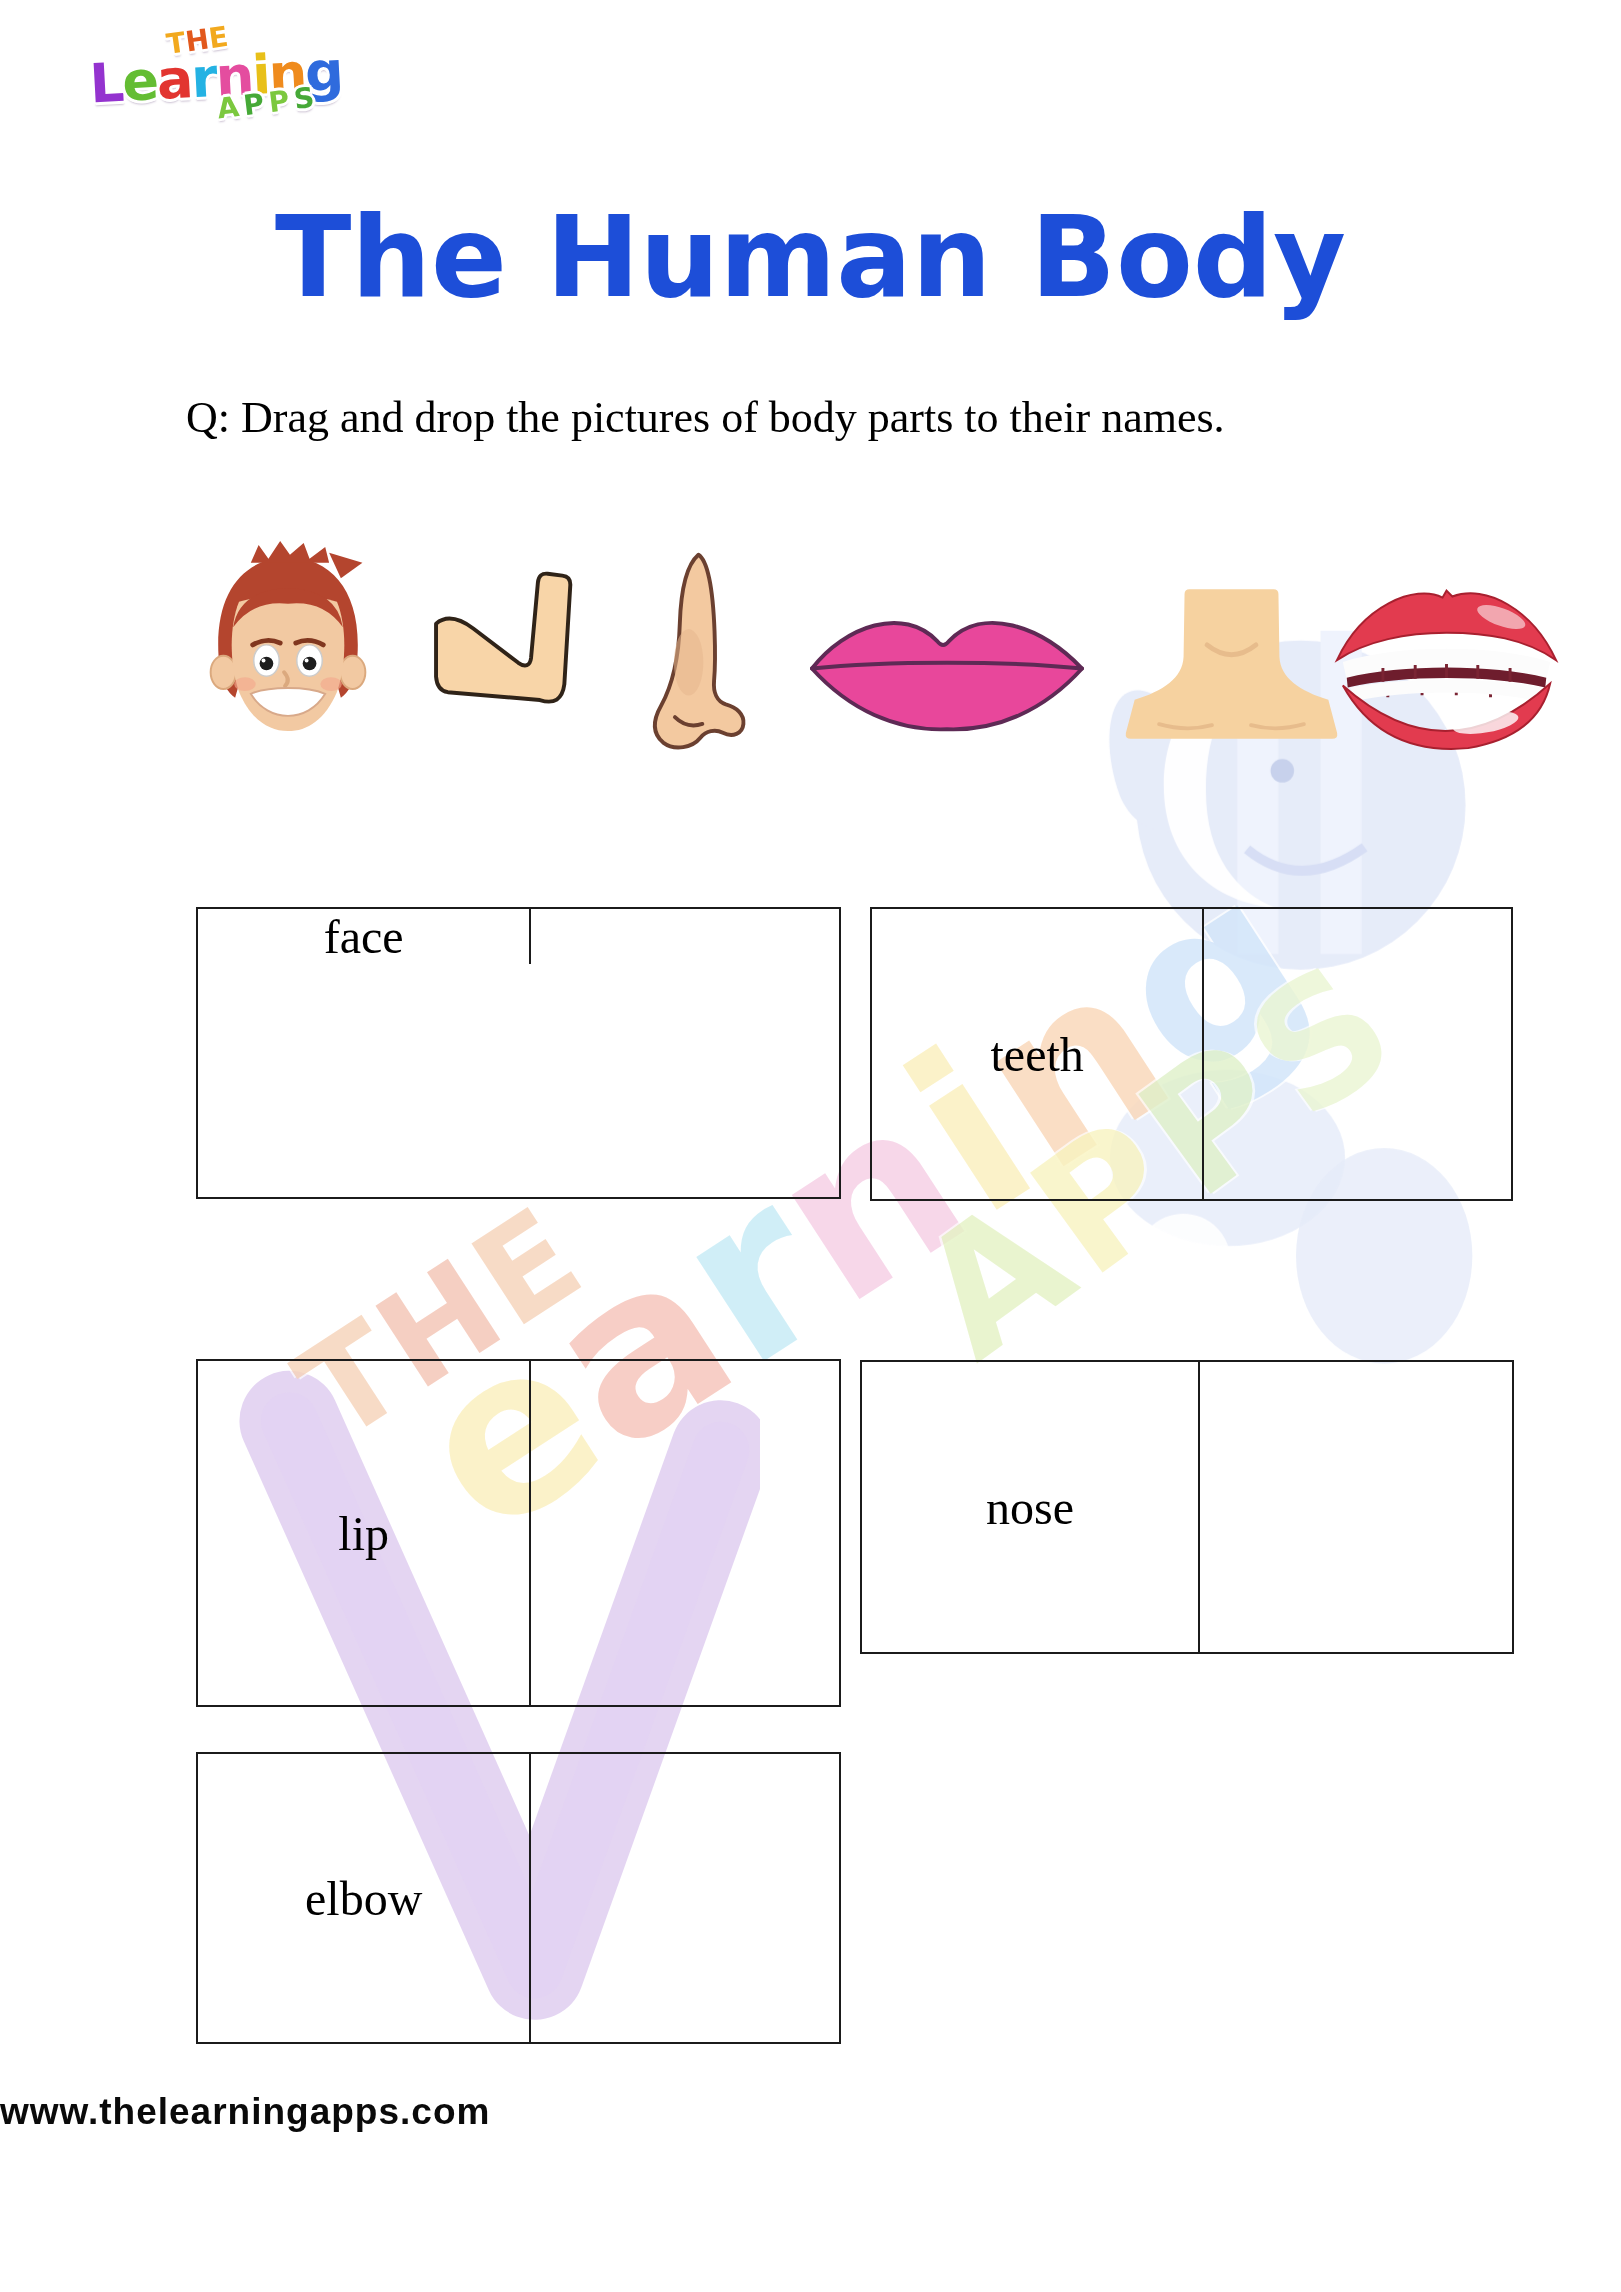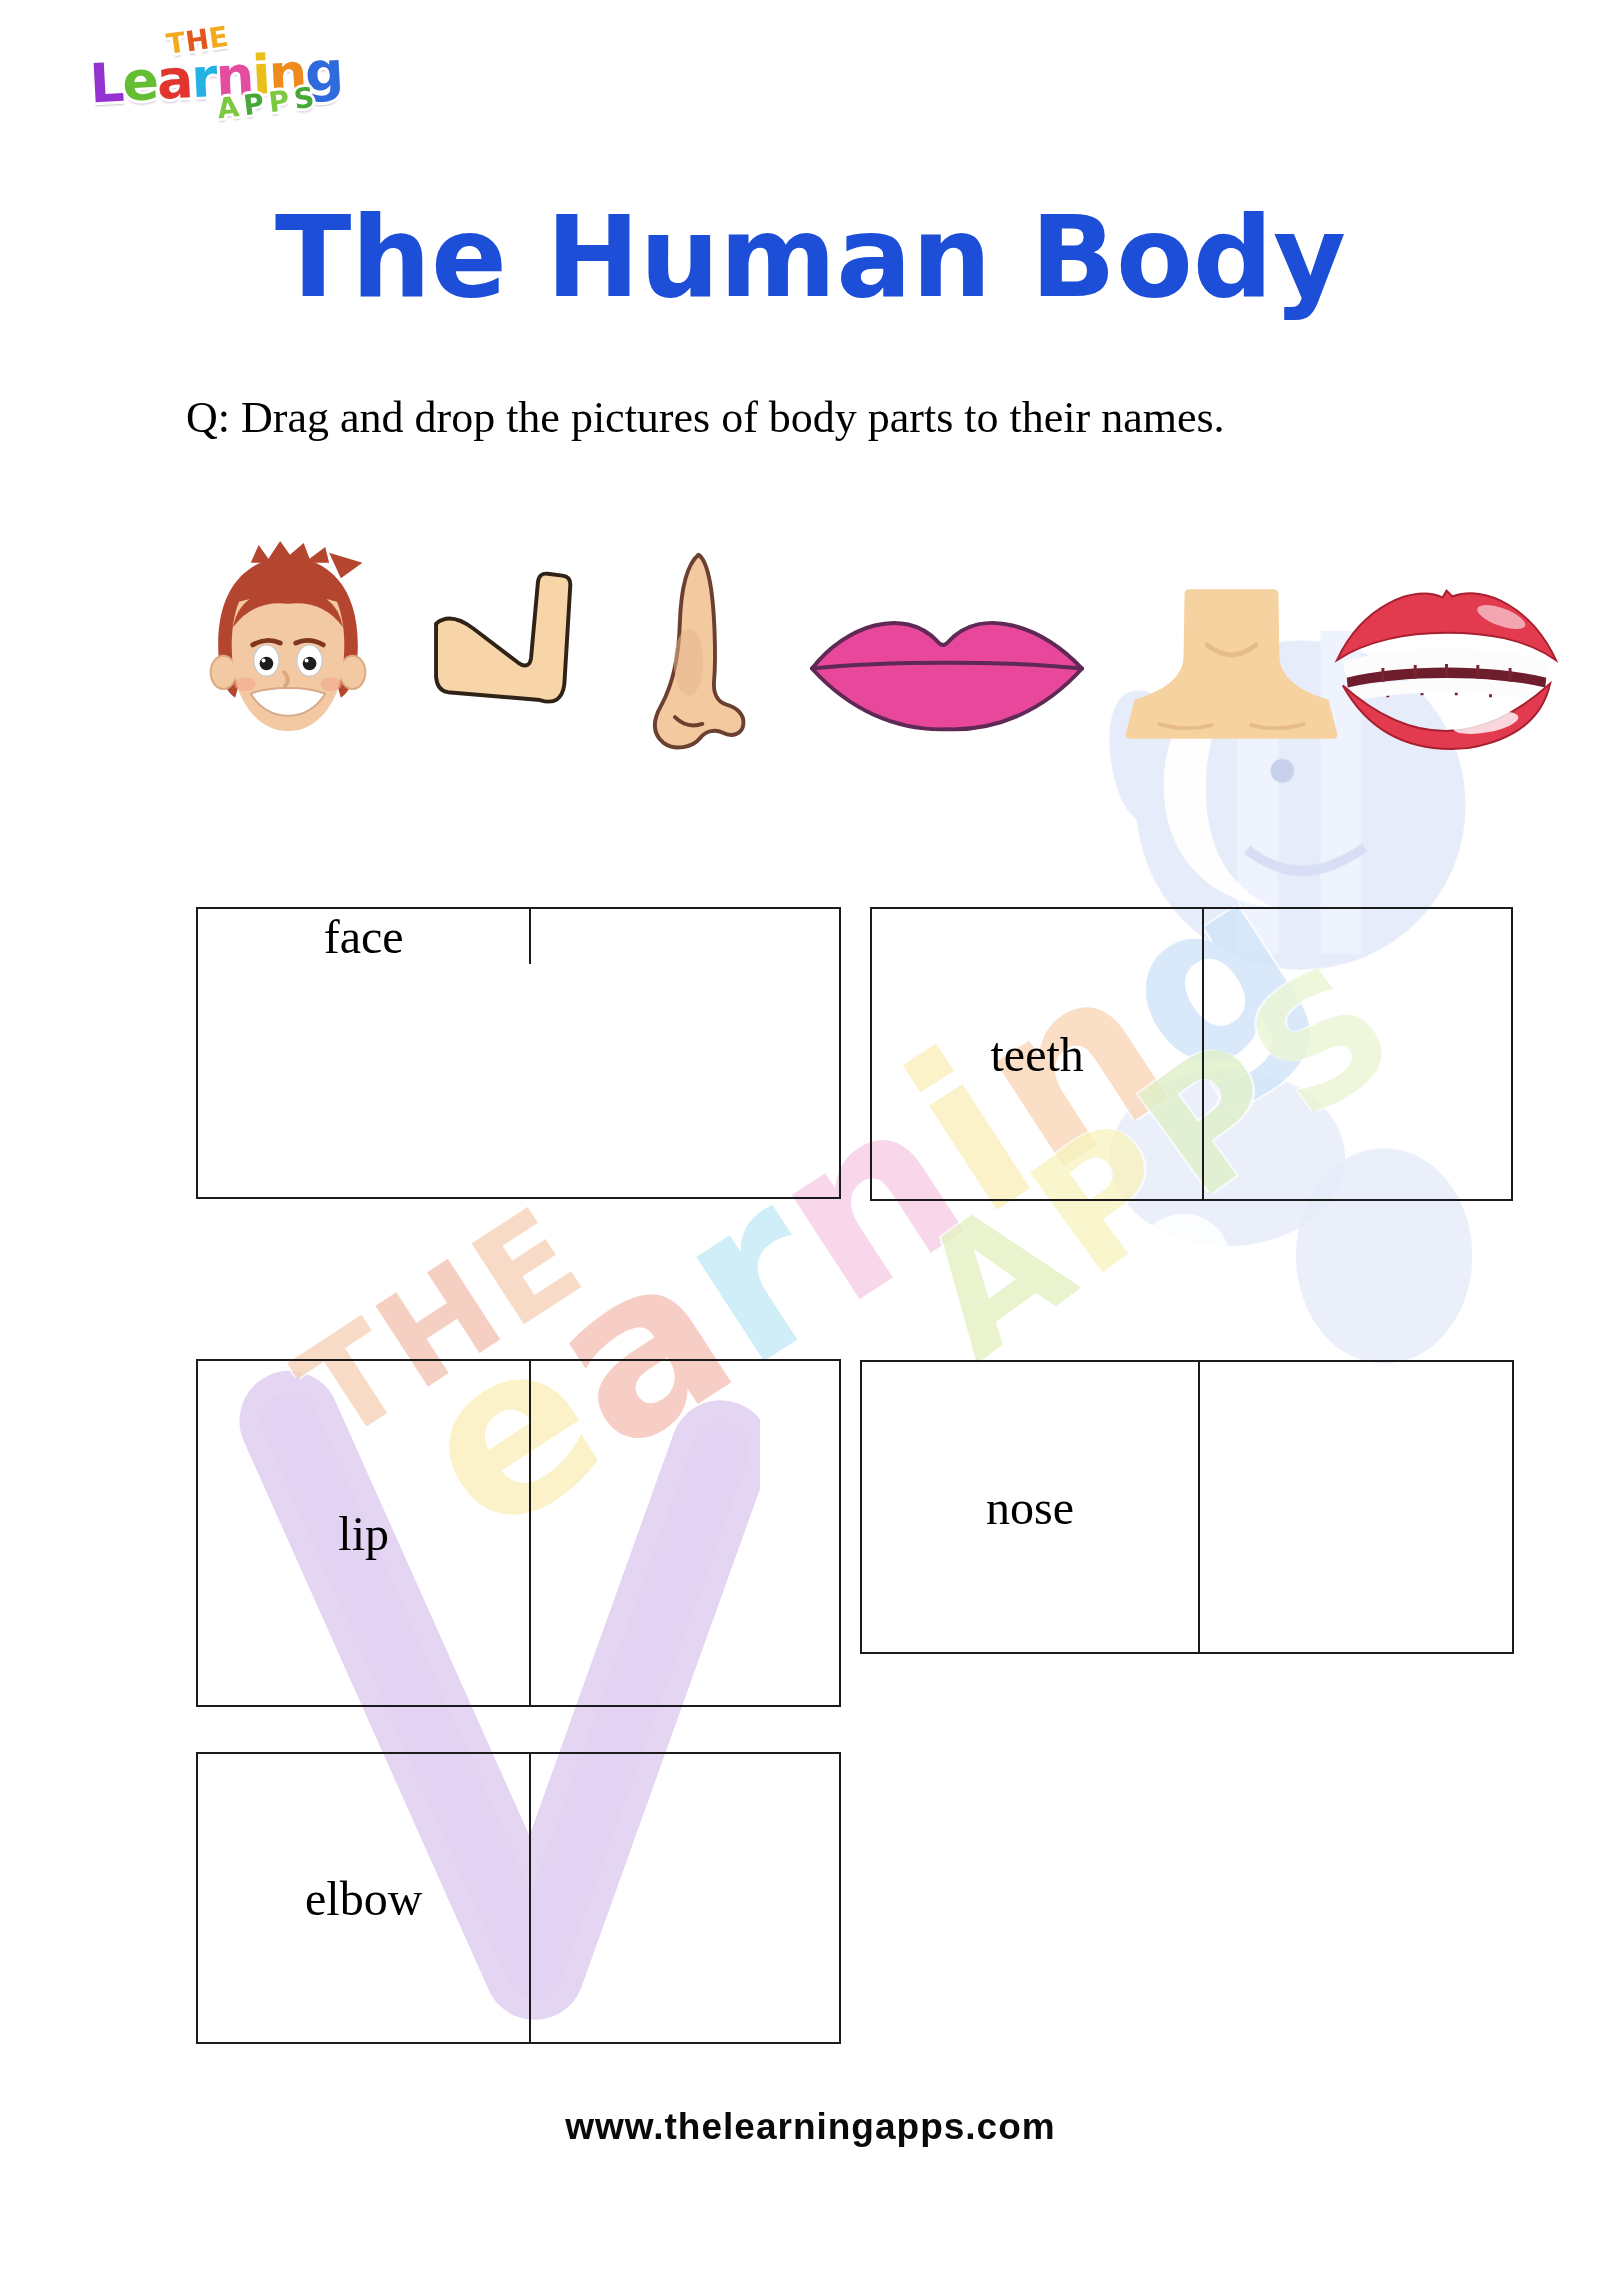--- a/index.html
+++ b/index.html
@@ -64,23 +64,23 @@
   .wbox .label{font-family:"Liberation Serif",serif;font-size:48px;color:#000;}
   .wbox .drop-cell{flex:1;}
   .box-face {left:196px;top:907px; width:645px;height:292px;flex-direction:column;}
   .box-teeth{left:870px;top:907px; width:643px;height:294px;}
   .box-lip  {left:196px;top:1359px;width:645px;height:348px;}
   .box-nose {left:860px;top:1360px;width:654px;height:294px;justify-content:space-between;}
   .box-elbow{left:196px;top:1752px;width:645px;height:292px;}
   .box-neck {left:870px;top:1754px;width:643px;height:291px;}
   
   .footer{
-    position:absolute;left:0;right:0;top:2091px;z-index:2;text-align:center;
+    position:absolute;left:0;right:0;top:2091px;z-index:2;text-align:left;
     font-family:"Liberation Sans",sans-serif;font-weight:bold;font-size:37px;
-    letter-spacing:1px;color:#0a0a0a;margin-top:15px;
+    letter-spacing:1px;color:#0a0a0a;
   }
 </style>
 </head>
 <body>
 
 <div id="page">
 
   <svg class="wm" style="left:1090px;top:570px;" width="412" height="921" viewBox="0 0 420 940">
     <g fill="#cdd8f3" opacity="0.5">
       <circle cx="215" cy="240" r="168"></circle>

